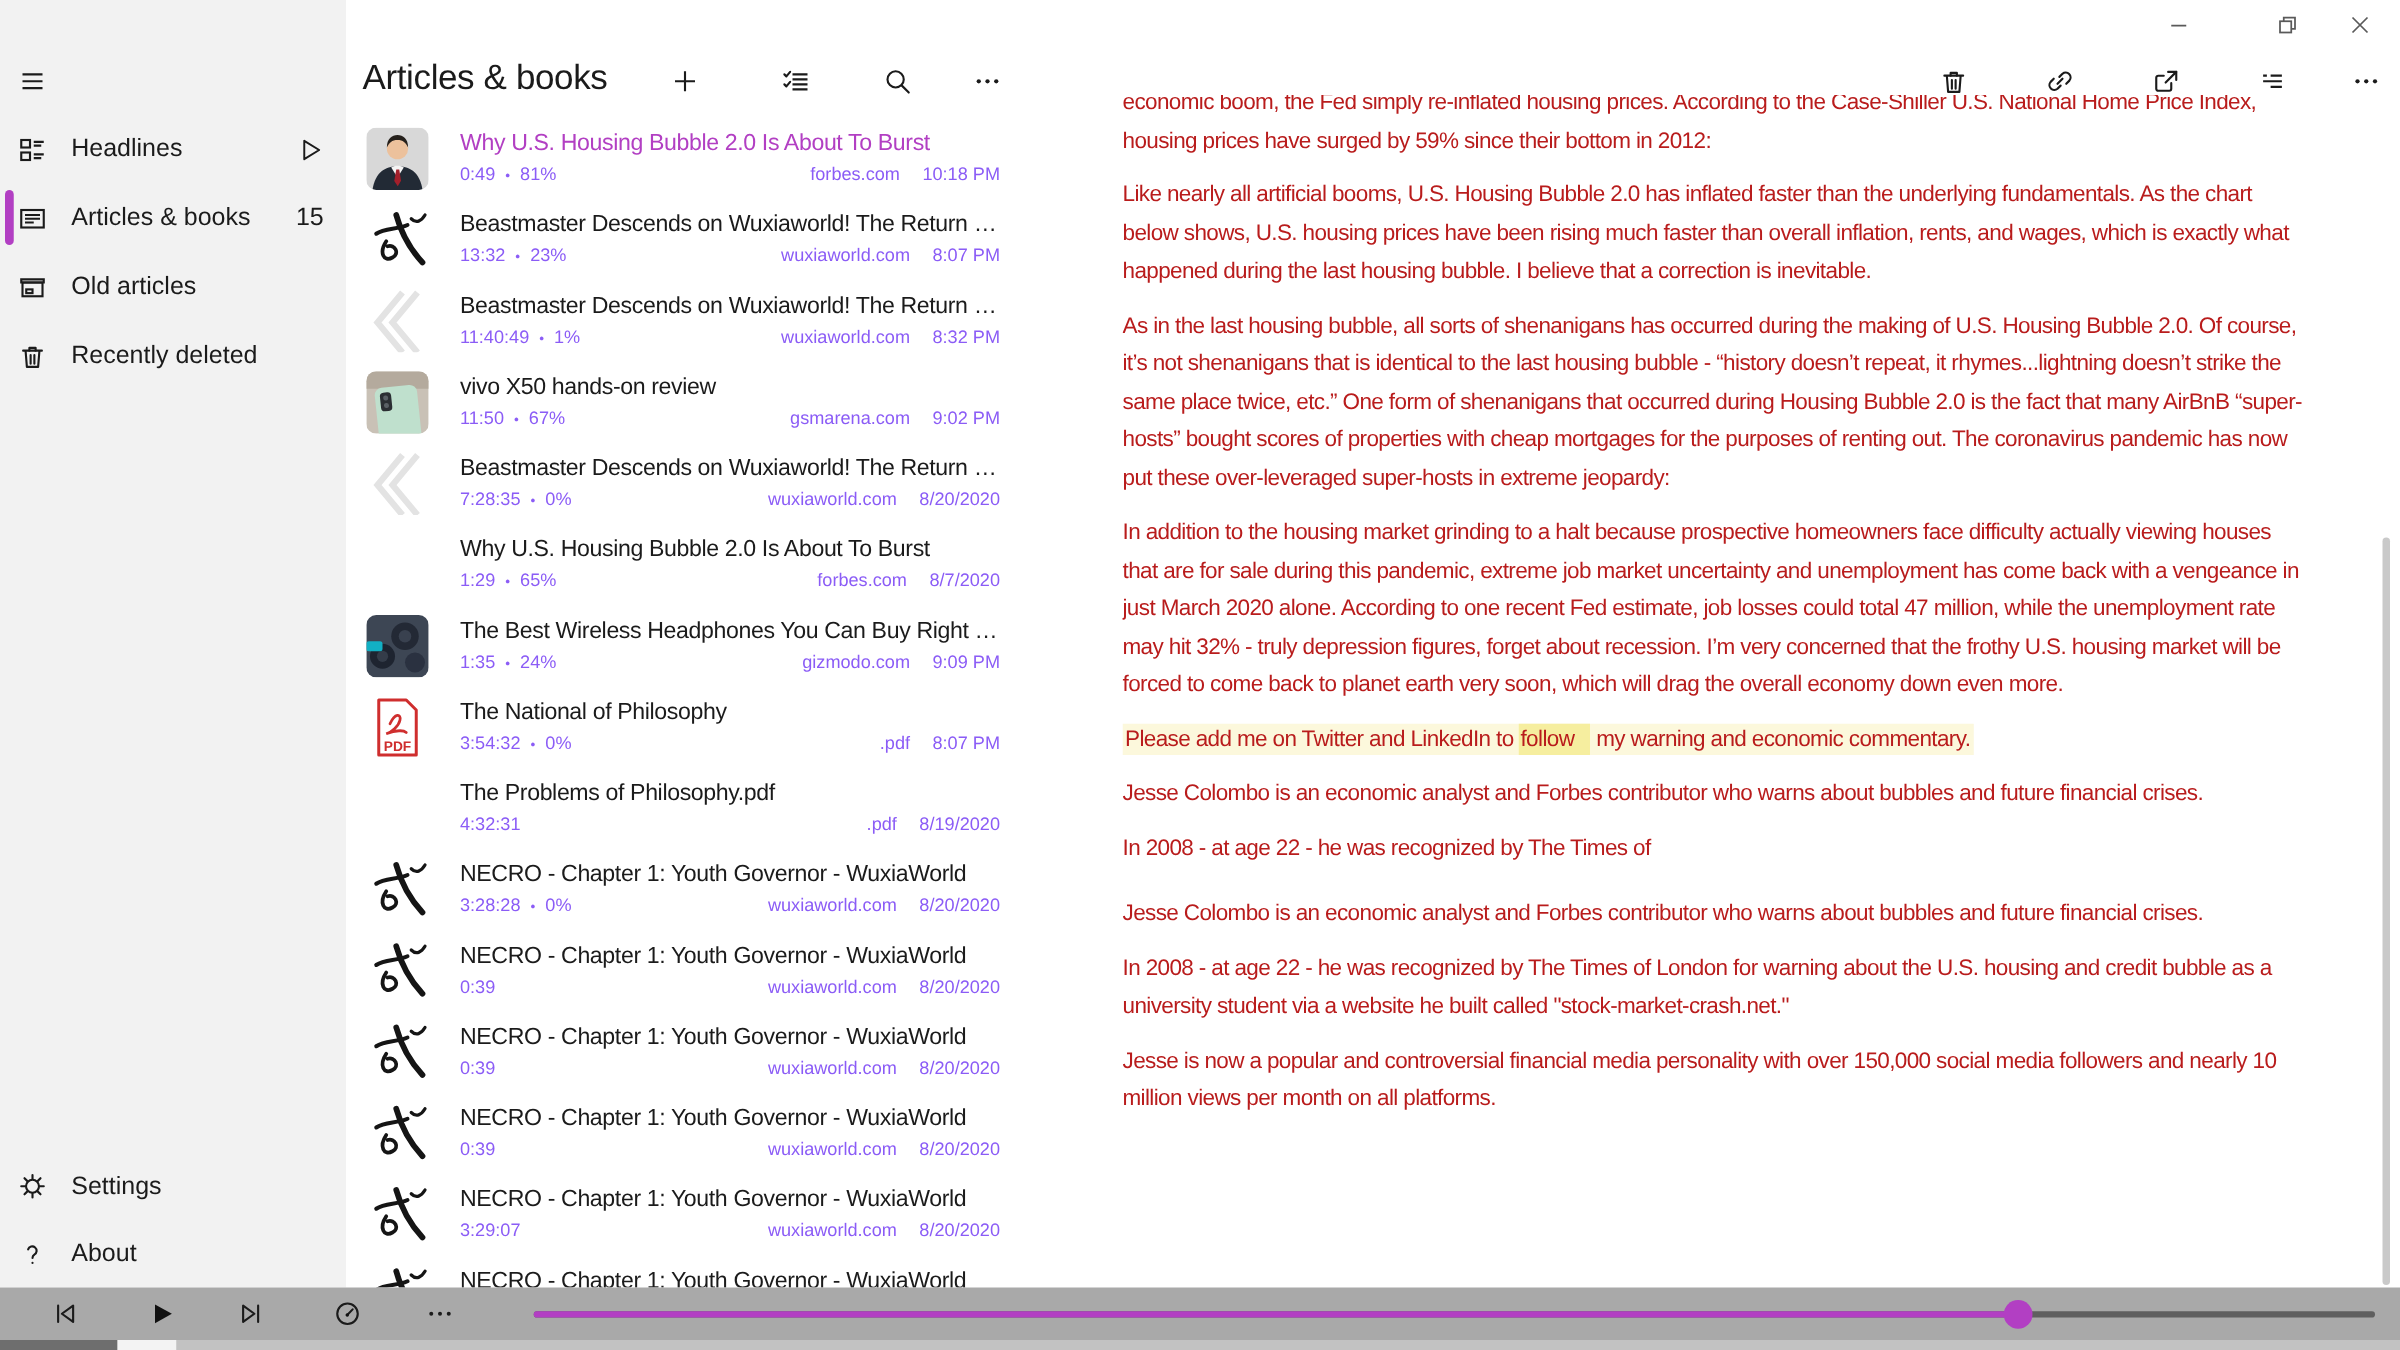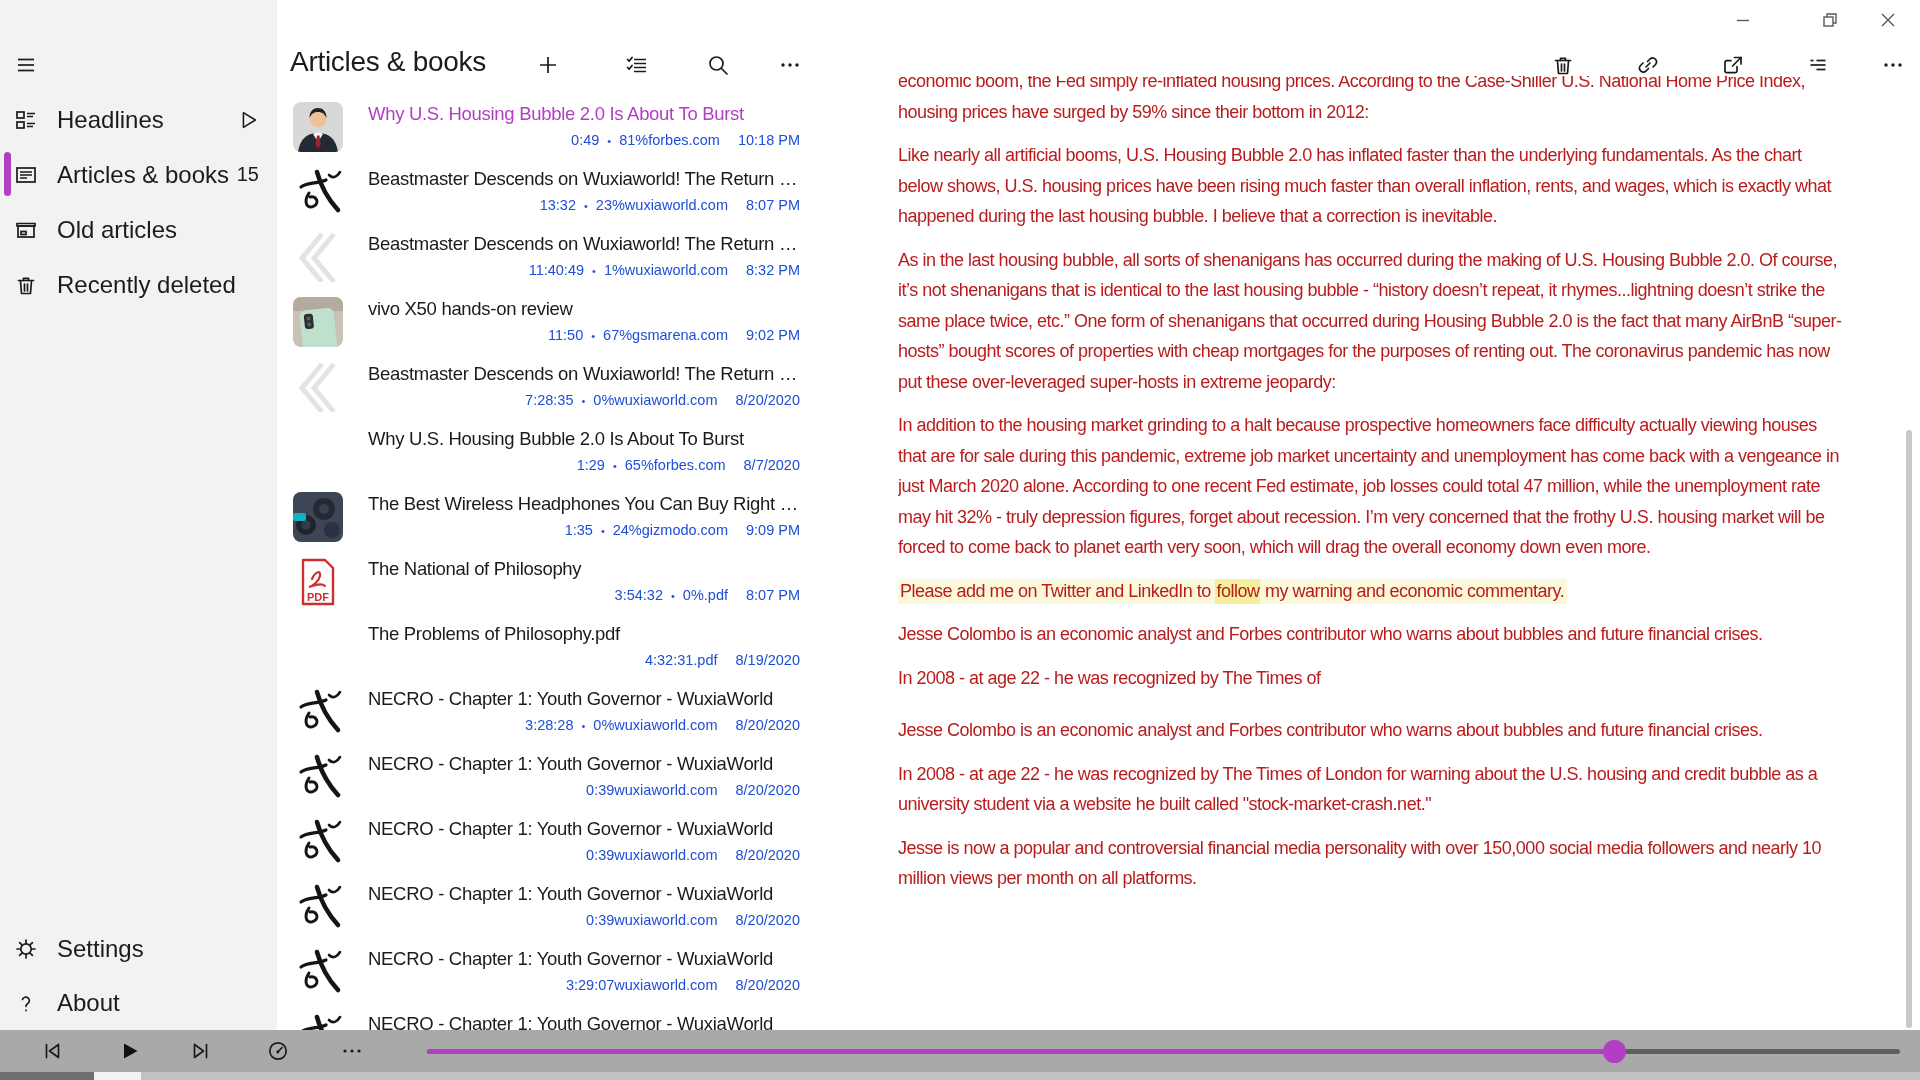--- a/index.html
+++ b/index.html
@@ -8,51 +8,51 @@
   svg{display:block}
   .ic{stroke:#1b1b1b;fill:none;stroke-width:1.7;stroke-linecap:round;stroke-linejoin:round}
   .icsq{stroke:#1b1b1b;fill:none;stroke-width:1.7;stroke-linecap:butt;stroke-linejoin:miter}
 
   
   .sidebar{position:absolute;left:0;top:0;width:277px;bottom:50px;background:#f2f2f2;}
   .hamburger{position:absolute;left:13px;top:52px;width:26px;height:26px;display:flex;align-items:center;justify-content:center;}
   .nav{margin-top:92px;}
   .nav-item{height:55px;display:flex;align-items:center;padding:0 0 0 13px;cursor:default;position:relative;}
   .nav-item .nicon{width:26px;height:26px;display:flex;align-items:center;justify-content:center;flex:0 0 26px;}
-  .nav-item .nlabel{margin-left:18px;font-size:24px;white-space:nowrap;}
+  .nav-item .nlabel{margin-left:18px;font-size:20px;white-space:nowrap;}
   .nav-item .trail{margin-left:auto;margin-right:18px;font-size:20px;color:#1b1b1b;display:flex;align-items:center;}
   .sel-indicator{position:absolute;left:4px;top:152px;width:7px;height:44px;border-radius:4px;}
   .sidebar-footer{position:absolute;left:0;right:0;bottom:0;}
   .sidebar-footer .nav-item{height:54px;}
 
   
   .list-panel{position:absolute;left:277px;top:0;width:538px;bottom:50px;background:#fff;}
   .lp-title{position:absolute;left:13px;top:46px;font-size:28px;font-weight:400;letter-spacing:-0.3px;}
   .lp-actions .abtn{position:absolute;top:51px;width:28px;height:28px;display:flex;align-items:center;justify-content:center;}
   .list{position:absolute;left:0;right:0;top:95px;bottom:0;overflow:hidden;}
   .l-item{position:relative;height:65px;}
   .l-thumb{position:absolute;left:16px;top:7px;width:50px;height:50px;border-radius:8px;overflow:hidden;}
   .l-title{position:absolute;left:91px;right:12px;top:8px;font-size:18.5px;letter-spacing:-0.3px;
            white-space:nowrap;overflow:hidden;text-overflow:ellipsis;color:#1b1b1b;}
   .l-item.active .l-title{color:var(--accent);}
-  .l-meta{position:absolute;left:91px;right:15px;top:37px;font-size:14.5px;color:#1d4ed8;
-          display:flex;justify-content:flex-end;white-space:nowrap;}
+  .l-meta{position:absolute;left:91px;right:15px;top:37px;font-size:14.5px;color:#8b5cf6;
+          display:flex;justify-content:space-between;white-space:nowrap;}
   .l-meta .mleft{display:flex;gap:8px;align-items:center;}
   .l-meta .mright{display:flex;gap:18px;}
   .mdot{font-size:11px;position:relative;top:1px;}
 
   
   .reading{position:absolute;left:815px;right:0;top:0;bottom:50px;background:#fff;}
   .rp-toolbar .tbtn{position:absolute;top:51px;width:28px;height:28px;display:flex;align-items:center;justify-content:center;}
   .article-viewport{position:absolute;left:83px;top:76px;right:60px;bottom:8px;overflow:hidden;}
   .article-inner{margin-top:-10px;width:950px;font-size:18px;letter-spacing:-0.5px;line-height:30.5px;color:#b91c1c;}
   .article-inner p{margin:0 0 13px 0;}
   .article-inner p.gap-after{margin-bottom:22px;}
   .hl-sent{background:var(--hl-sentence);padding:2px 3px 3px 2px;}
-  .hl-word{background:var(--hl-word);padding:2px 1px 3px 1px;}
+  .hl-word{background:var(--hl-word);padding:2px 13px 3px 1px;}
   .rp-scrollthumb{position:absolute;left:1906px;top:430px;width:6px;height:598px;background:#c9c9c9;border-radius:3px;}
 
   
   .capbtn{position:absolute;top:10px;width:20px;height:20px;display:flex;align-items:center;justify-content:center;}
   .capbtn svg{stroke:#5a5a5a;fill:none;stroke-width:1.4;}
 
   
   .playerbar{position:absolute;left:0;right:0;bottom:8px;height:42px;background:#a9a9a9;}
   .pbtn{position:absolute;top:6px;width:30px;height:30px;display:flex;align-items:center;justify-content:center;}
   .seek{position:absolute;left:427px;top:19px;width:1473px;height:5px;border-radius:3px;background:#5f5f5f;}

